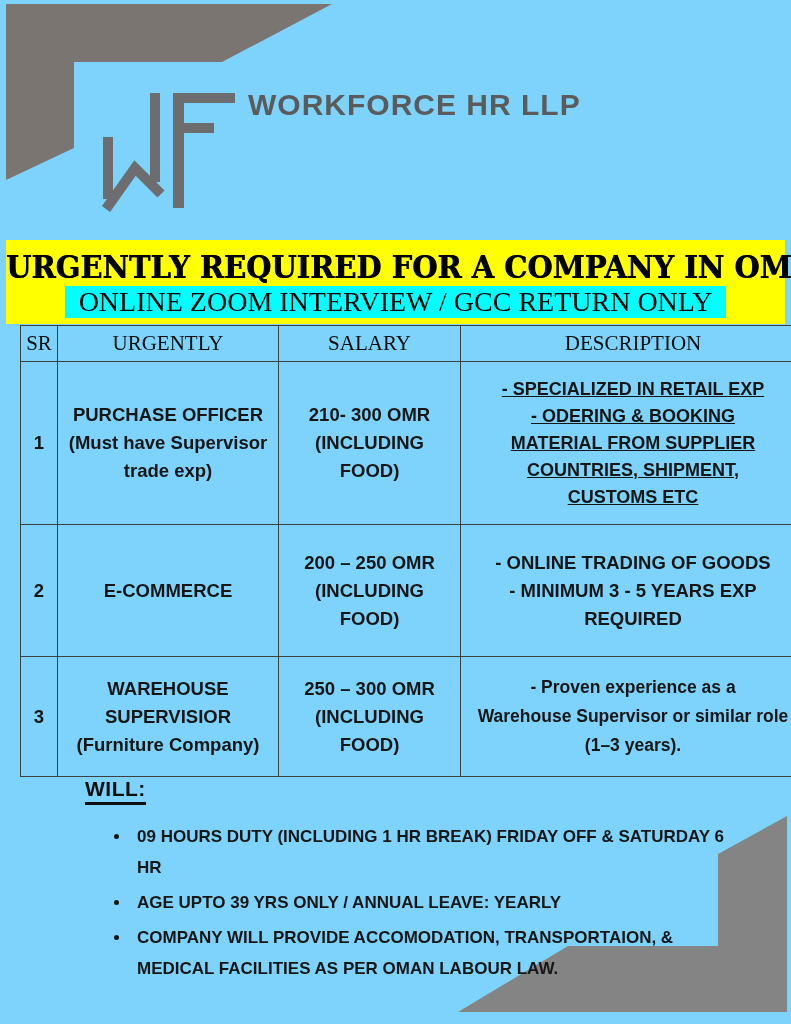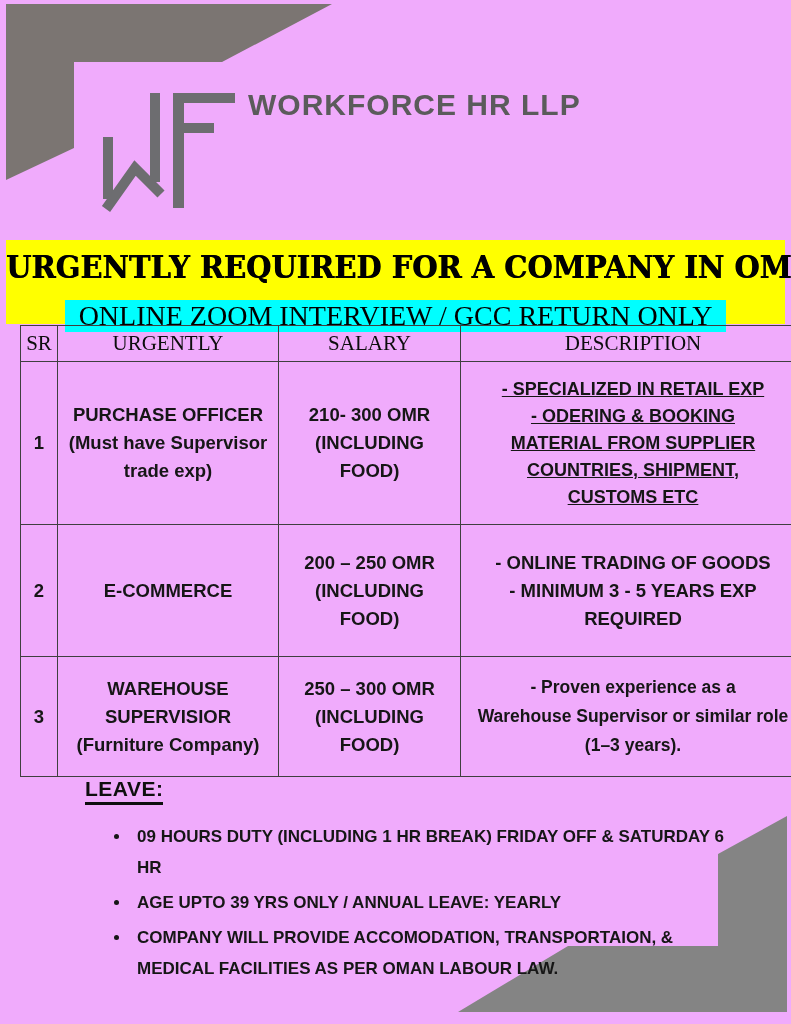--- a/index.html
+++ b/index.html
@@ -1,36 +1,36 @@
 <!DOCTYPE html>
 <html><head>
 <meta charset="utf-8">
 <style>
   html,body{margin:0;padding:0;background:#fff;}
-  .page{position:relative;width:791px;height:1024px;background:#f0abfc;overflow:hidden;
+  .page{position:relative;width:791px;height:1024px;background:#7dd3fc;overflow:hidden;
         font-family:"Liberation Sans",sans-serif;color:#1c1c1c;}
 
   
   .shape-tl{position:absolute;left:0;top:0;}
   .shape-br{position:absolute;left:450px;top:808px;}
   .logo-svg{position:absolute;left:85px;top:78px;}
 
   
   .company-name{position:absolute;left:248px;top:88px;margin:0;
     font-size:30px;font-weight:bold;letter-spacing:1px;color:#5b5b5b;white-space:nowrap;}
   .addr{position:absolute;left:248px;top:138px;width:490px;
     font-size:14.5px;font-weight:bold;line-height:23.5px;color:#222;}
   .email-link{color:#222;text-decoration:underline;text-decoration-thickness:1.5px;text-underline-offset:2px;cursor:pointer;}
 
   
   .banner{position:absolute;left:6px;top:240px;width:779px;height:84px;text-align:center;}
   .banner-line1{padding-top:6px;font-family:"DejaVu Serif",serif;font-weight:bold;
     font-size:29px;line-height:38px;color:#000;white-space:nowrap;letter-spacing:0px;
     transform:scaleY(1.08);transform-origin:top center;text-shadow:0.6px 0 #000;}
-  .banner-line2-wrap{margin-top:16px;}
+  .banner-line2-wrap{margin-top:2px;}
   .banner-line2{display:inline-block;font-family:"Liberation Serif",serif;
     font-size:28px;line-height:32px;padding:0 14px;color:#000;white-space:nowrap;}
 
   
   table.jobs{position:absolute;left:20px;top:325px;width:785px;border-collapse:collapse;table-layout:fixed;border-radius:30px;}
   table.jobs th,table.jobs td{border:1.5px solid #3f3f3f;text-align:center;vertical-align:middle;
     overflow:hidden;padding:0 4px;}
   table.jobs th{height:35px;font-family:"Liberation Serif",serif;font-weight:normal;
     font-size:21px;color:#0d0d0d;vertical-align:middle;}
   table.jobs td{font-weight:bold;font-size:18.5px;line-height:28px;white-space:pre-line;color:#161616;}
@@ -131,21 +131,21 @@
         <td class="sal">250 – 300 OMR
 (INCLUDING FOOD)</td>
         <td class="desc">- Proven experience as a
 Warehouse Supervisor or similar role
 (1–3 years).</td>
       </tr>
     </tbody>
   </table>
 
   <div class="note">
-    <div class="note-heading">LEAVE:</div>
+    <div class="note-heading">WILL:</div>
     <ul>
       <li>09 HOURS DUTY (INCLUDING 1 HR BREAK) FRIDAY OFF &amp; SATURDAY 6 HR</li>
       <li>AGE UPTO 39 YRS ONLY / ANNUAL LEAVE: YEARLY</li>
       <li>COMPANY WILL PROVIDE ACCOMODATION, TRANSPORTAION, &amp;
 MEDICAL FACILITIES AS PER OMAN LABOUR LAW.</li>
     </ul>
   </div>
 
 </div>
 

